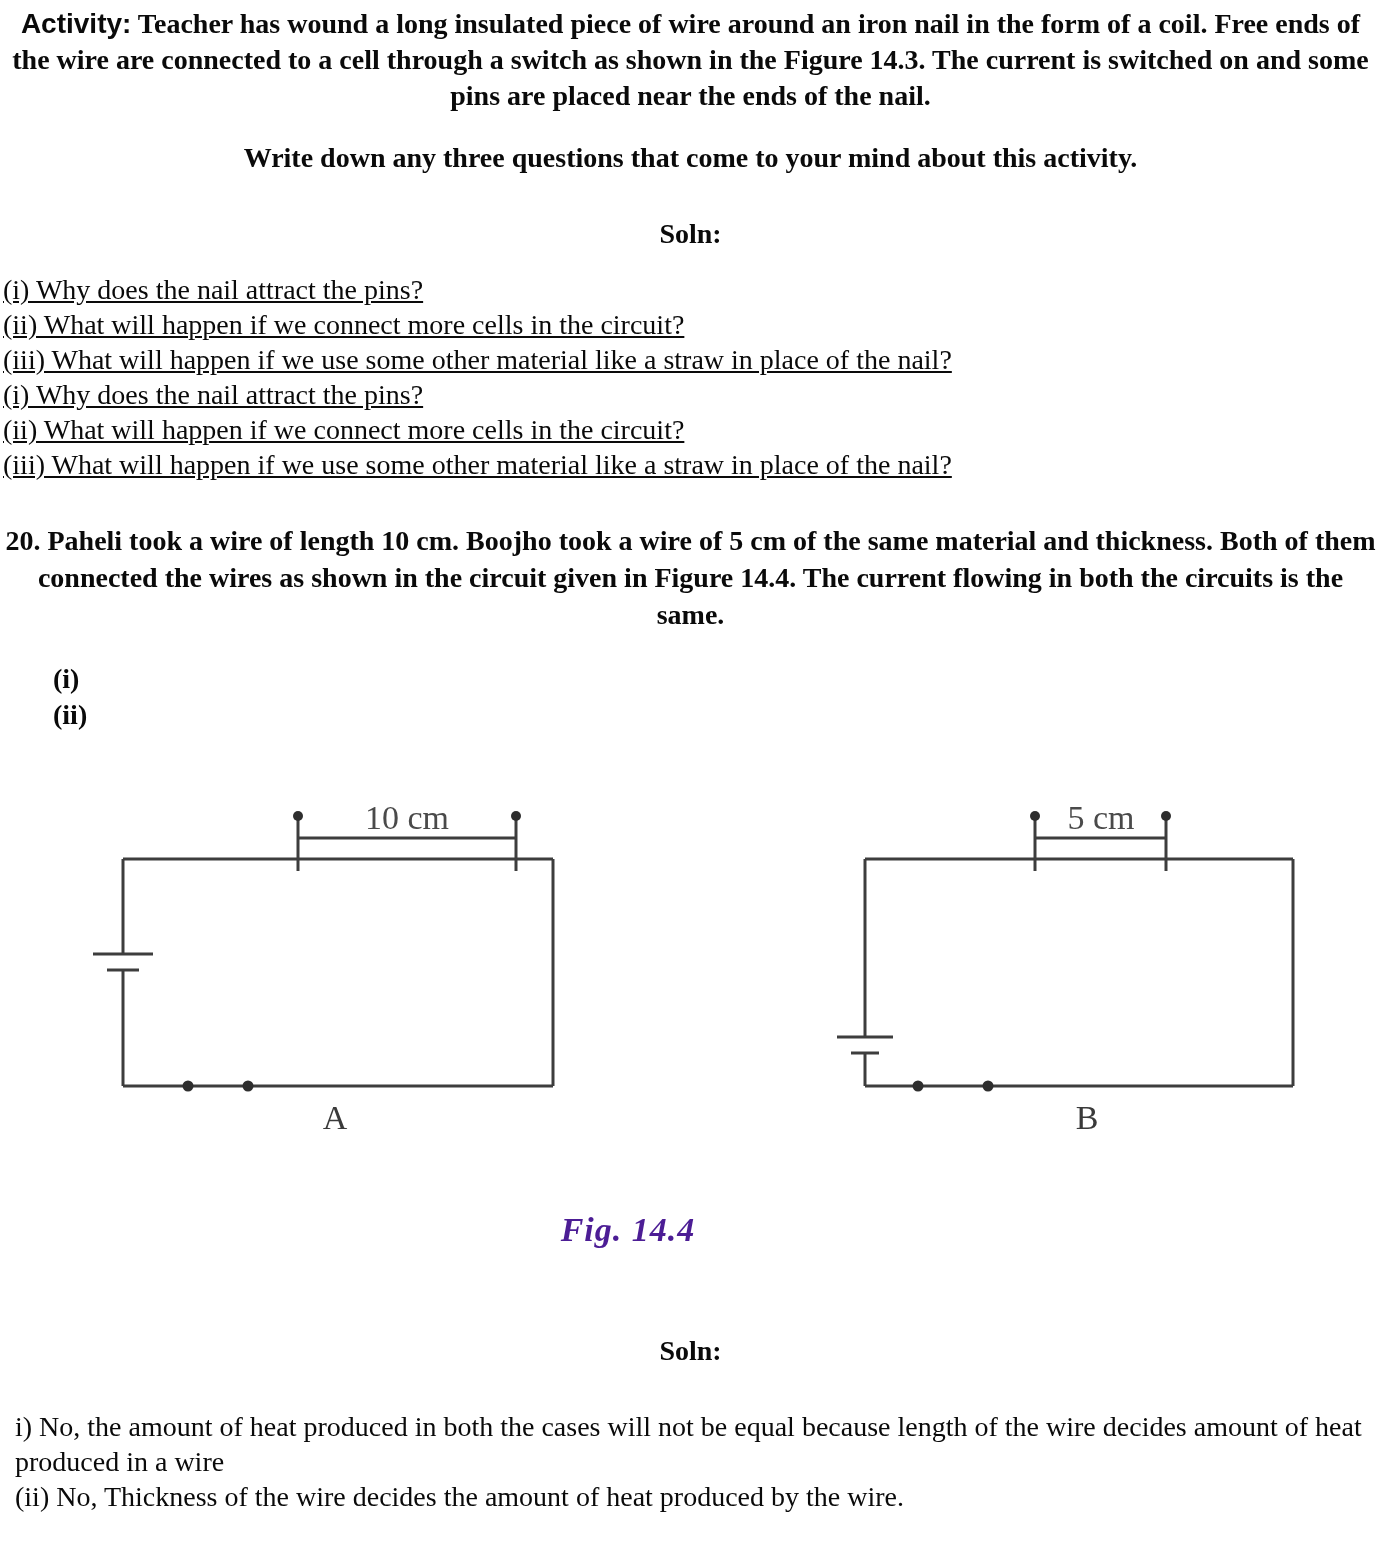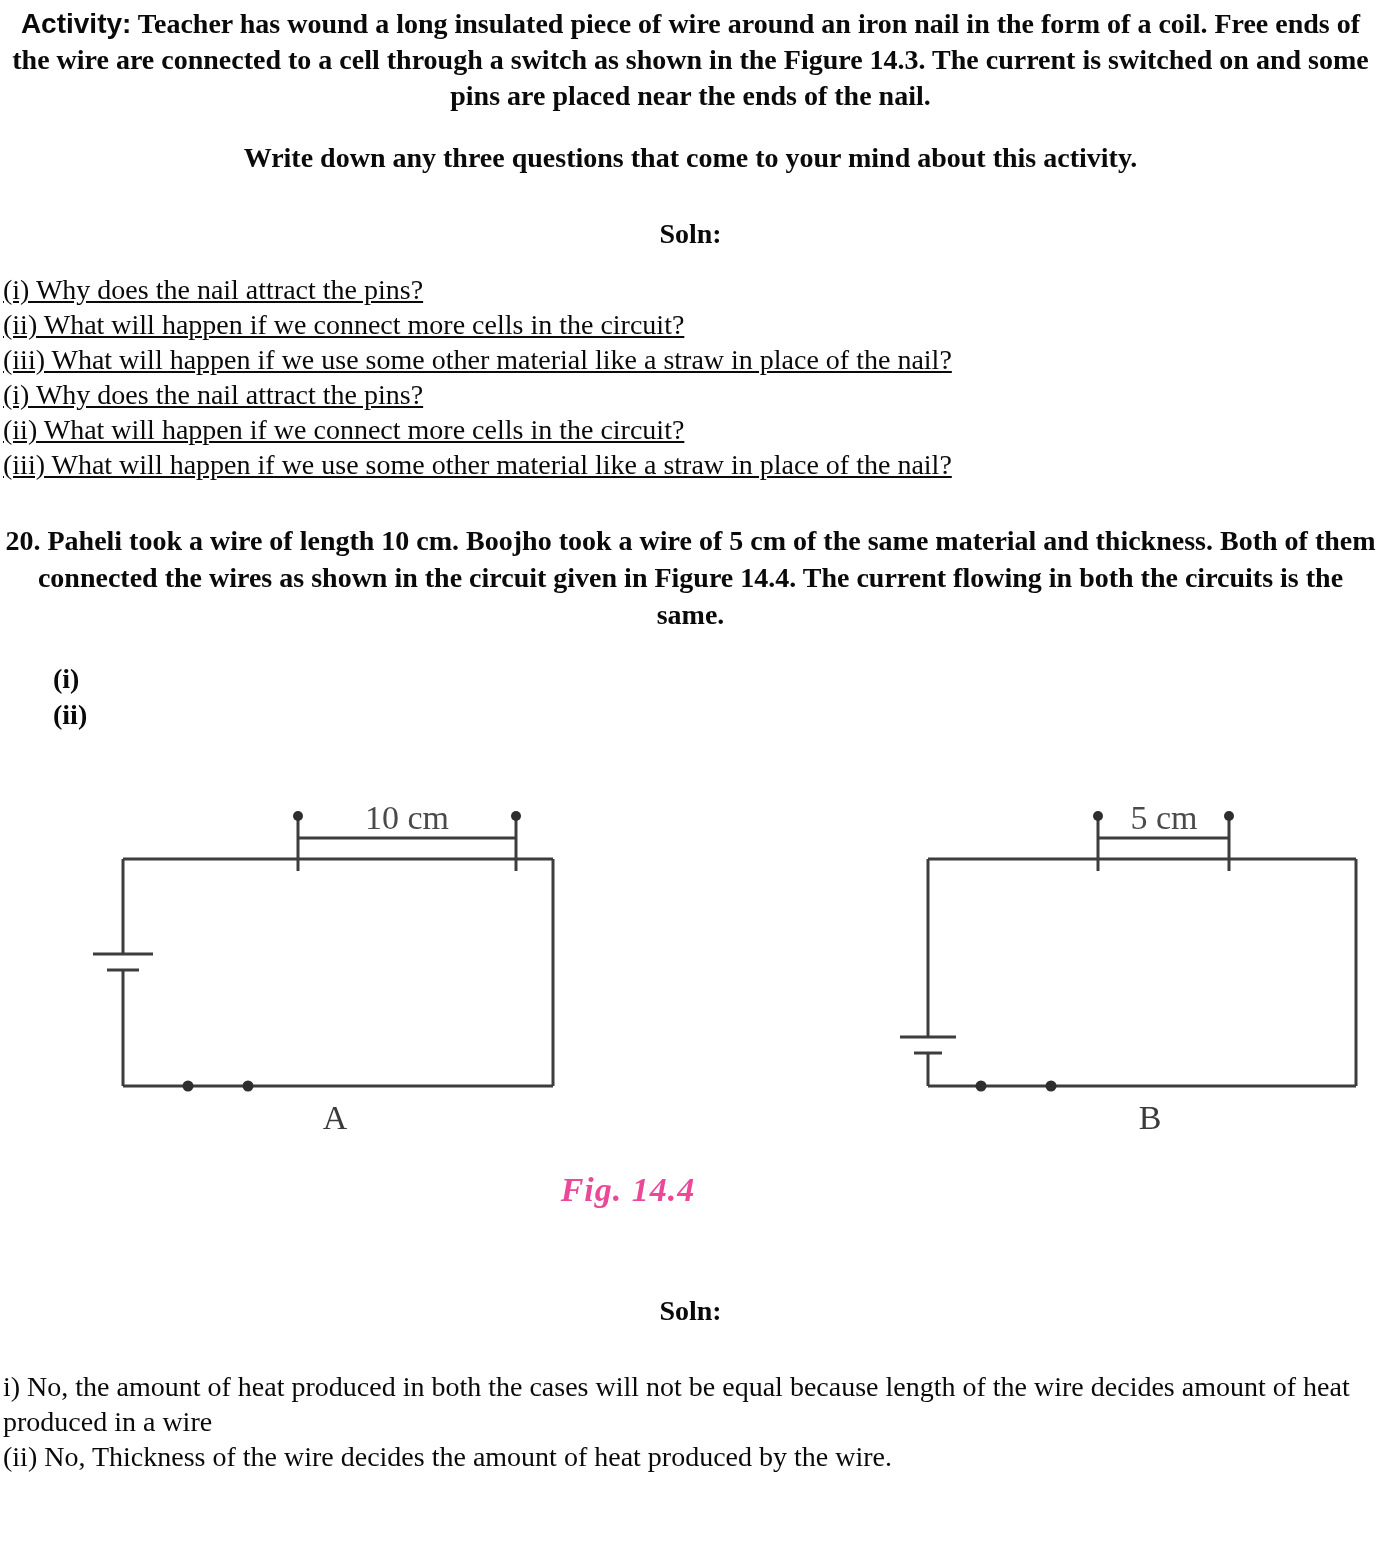--- a/index.html
+++ b/index.html
@@ -32,51 +32,50 @@
   .subq-list { margin-top: 28px; padding-left: 50px; }
   .subq-row { display: flex; font-weight: bold; line-height: 36px; }
   .subq-num { flex: 0 0 100px; }
   .subq-text { flex: 1; max-width: 1165px; }
 
   .figure-area {
     margin-top: 58px;
     padding-left: 70px;
     display: flex;
     align-items: flex-start;
-    justify-content: space-between;
   }
   .circuit-b-wrap { margin-left: 252px; }
 
   svg .wire { stroke: #3d3d3d; stroke-width: 3; fill: none; }
   svg .dot { fill: #2e2e2e; stroke: none; }
   svg .len-label {
     font-family: "Liberation Serif", serif;
     font-size: 34px;
     fill: #4a4a4a;
   }
   svg .circ-label {
     font-family: "Liberation Serif", serif;
     font-size: 34px;
     fill: #3a3a3a;
   }
 
   .fig-caption {
-    margin-top: 28px;
+    margin-top: 68px;
     width: 1250px;
     text-align: center;
     font-size: 34px;
     font-weight: bold;
     font-style: italic;
-    color: #ec4899;
+    color: #4c1d95;
     letter-spacing: 1px;
   }
 
   .soln-label-2 { margin-top: 84px; }
   .answer-list { margin-top: 40px; }
-  .answer-line { line-height: 35px; }
+  .answer-line { line-height: 35px; margin-left: 12px; }
 </style>
 </head>
 <body>
 
 <div class="page">
 
   <p class="para b"><span class="activity-label">Activity:</span> <span>Teacher has wound a long insulated piece of wire around an iron nail in the form of a coil. Free ends of the wire are connected to a cell through a switch as shown in the Figure 14.3. The current is switched on and some pins are placed near the ends of the nail.</span></p>
 
   <p class="para b write-prompt">Write down any three questions that come to your mind about this activity.</p>
 

